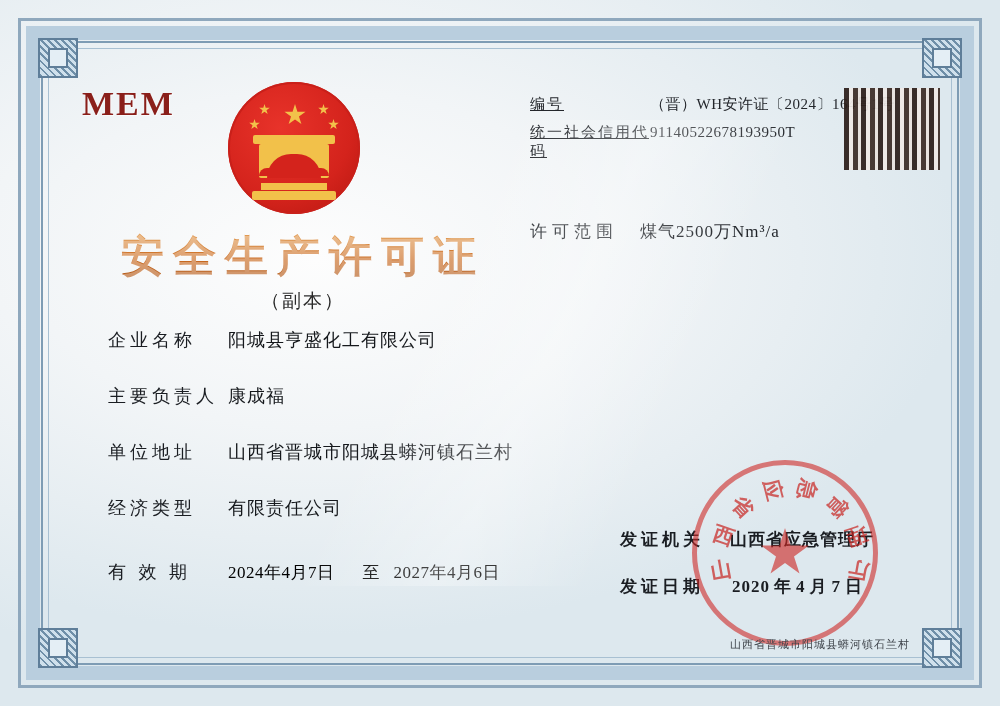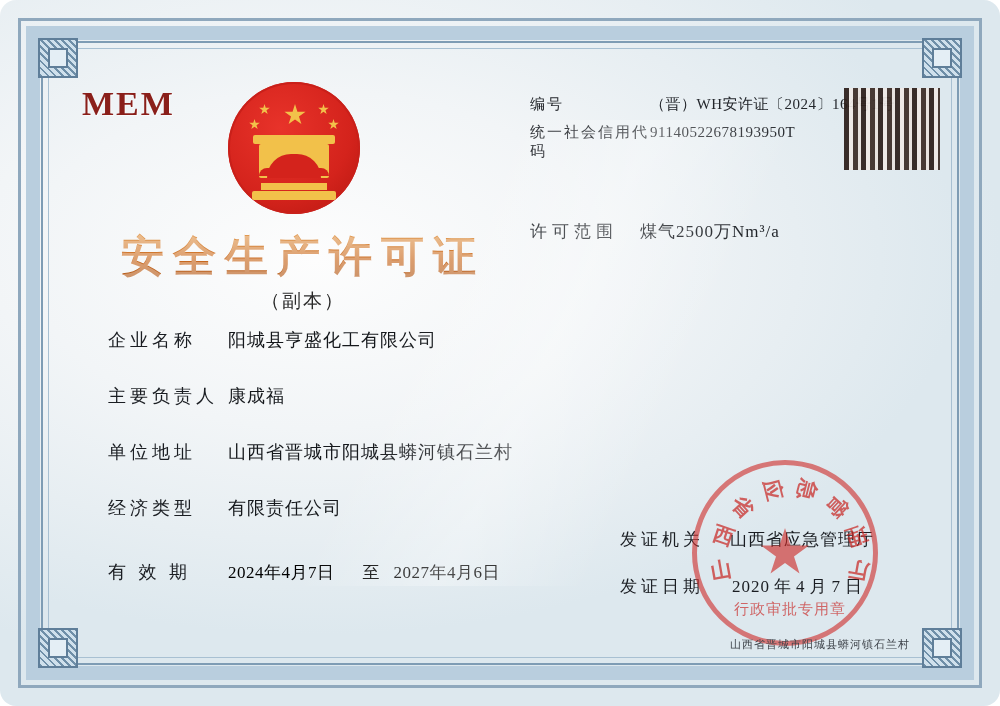--- a/index.html
+++ b/index.html
@@ -14,21 +14,20 @@
     overflow: hidden;
   }
 
   .certificate {
     position: relative;
     width: 1000px;
     height: 706px;
     background:
       radial-gradient(ellipse 70% 60% at 30% 35%, #fdfdfd 0%, #f2f5f7 45%, #e7eef2 75%, #dde8ee 100%);
     box-sizing: border-box;
-    border-radius: 16px;
   }
 
   
   .border-outer {
     position: absolute;
     left: 18px; top: 18px; right: 18px; bottom: 18px;
     border: 3px solid #8fa8bd;
     box-sizing: border-box;
   }
   .border-band {
@@ -211,20 +210,21 @@
   }
   .hdr-row {
     display: flex;
     align-items: baseline;
     margin-bottom: 9px;
   }
   .hdr-label {
     width: 120px;
     letter-spacing: 2px;
     flex: 0 0 auto;
+    text-decoration: underline;
   }
   .hdr-value {
     letter-spacing: .5px;
   }
 
   
   .barcode {
     position: absolute;
     right: 0;
     top: 28px;
@@ -304,20 +304,21 @@
     top: 468px;
     width: 330px;
     font-family: "Liberation Serif", serif;
     font-size: 17px;
     color: #1a1d22;
   }
   .issuer-row {
     display: flex;
     align-items: baseline;
     margin-bottom: 24px;
+    font-weight: bold;
   }
   .issuer-label {
     width: 110px;
     flex: 0 0 auto;
     letter-spacing: 4px;
   }
   .issuer-value { letter-spacing: 1px; }
   .date-parts { letter-spacing: 1px; }
   .date-parts span { margin: 0 2px; }
   .date-num { margin: 0 10px 0 6px; }
@@ -487,20 +488,19 @@
       <div class="seal-text">
           <span style="transform: rotate(-100deg) translate(0px, -70px) rotate(90deg) translate(-50%, -50%);">山</span>
           <span style="transform: rotate(-71.4286deg) translate(0px, -70px) rotate(90deg) translate(-50%, -50%);">西</span>
           <span style="transform: rotate(-42.8571deg) translate(0px, -70px) rotate(90deg) translate(-50%, -50%);">省</span>
           <span style="transform: rotate(-14.2857deg) translate(0px, -70px) rotate(90deg) translate(-50%, -50%);">应</span>
           <span style="transform: rotate(14.2857deg) translate(0px, -70px) rotate(90deg) translate(-50%, -50%);">急</span>
           <span style="transform: rotate(42.8571deg) translate(0px, -70px) rotate(90deg) translate(-50%, -50%);">管</span>
           <span style="transform: rotate(71.4286deg) translate(0px, -70px) rotate(90deg) translate(-50%, -50%);">理</span>
           <span style="transform: rotate(100deg) translate(0px, -70px) rotate(90deg) translate(-50%, -50%);">厅</span>
         </div>
-      <div class="seal-bottom">行政审批专用章</div>
     </div>
 
     <div class="footer">山西省晋城市阳城县蟒河镇石兰村</div>
 
     <div class="sheen"></div>
   </div>
 </div>
 
 </body></html>

